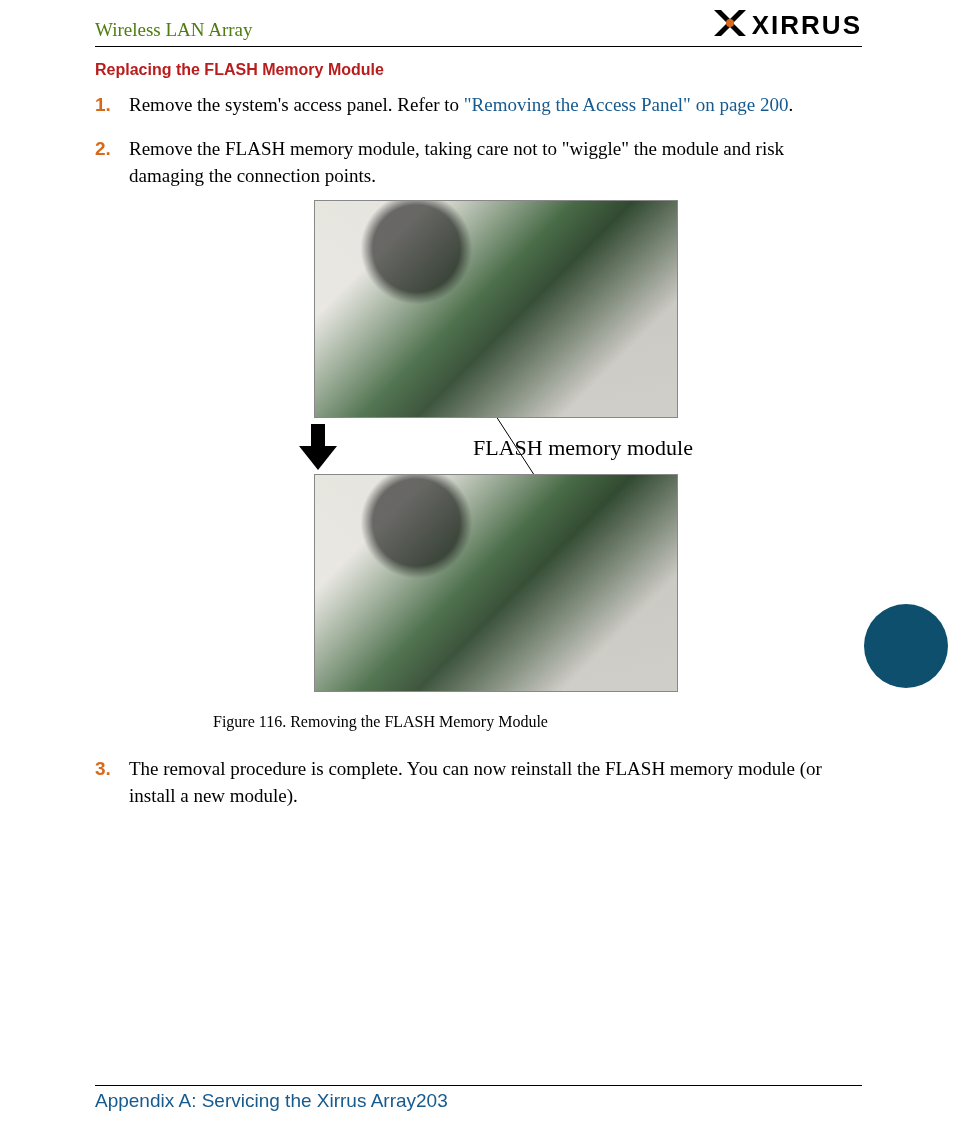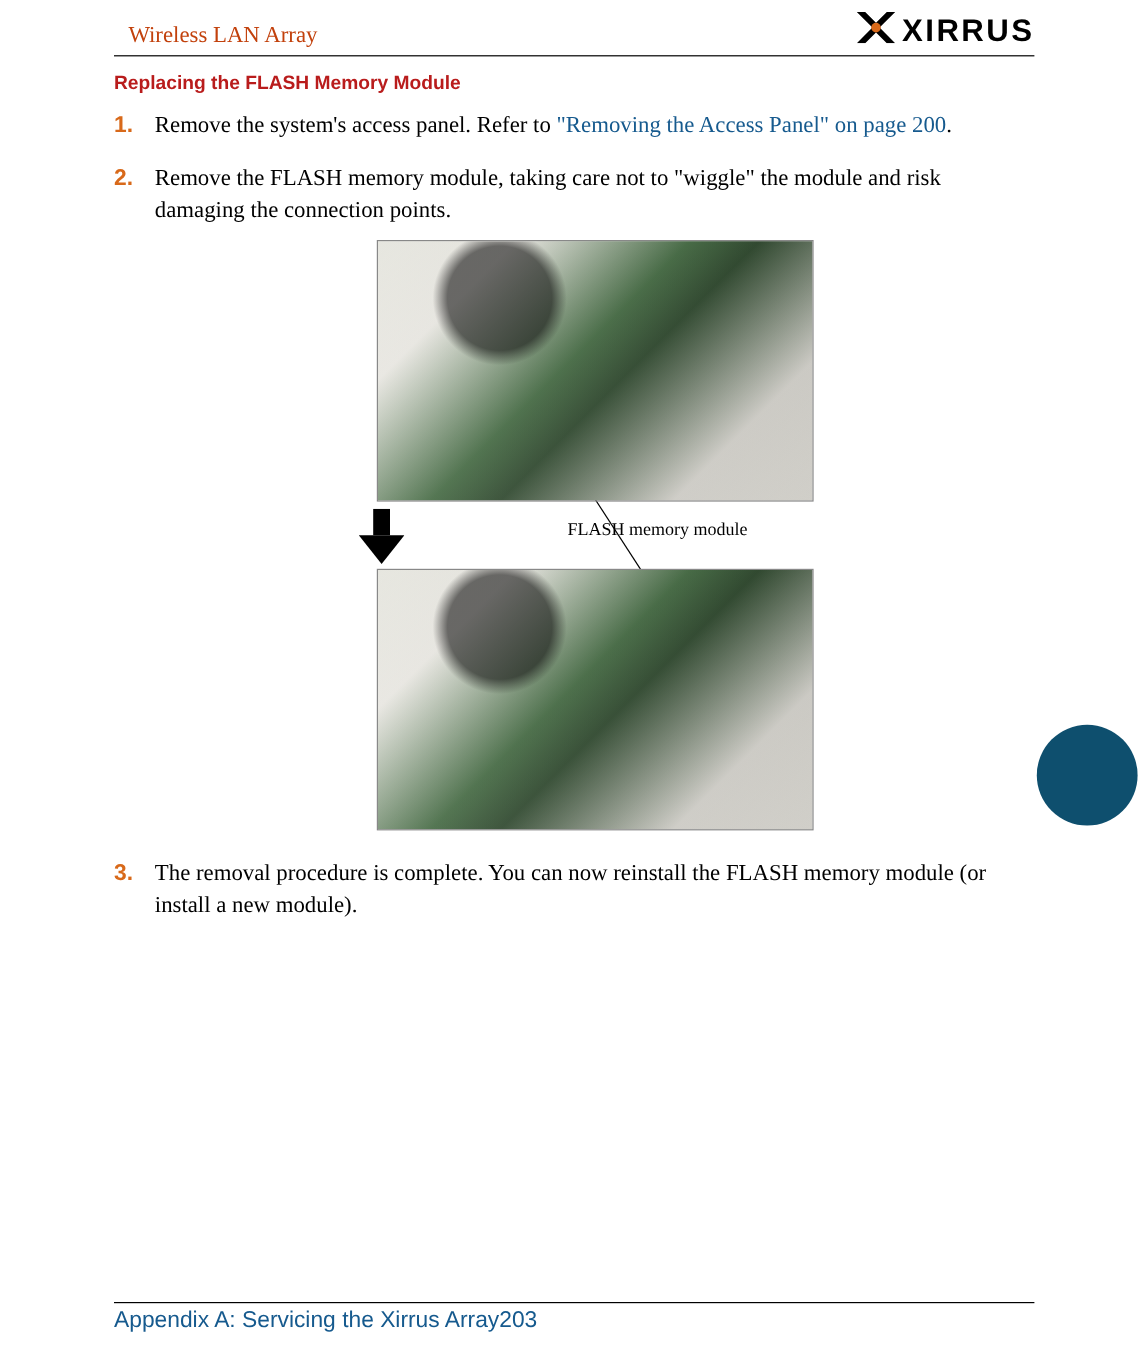--- a/index.html
+++ b/index.html
@@ -12,23 +12,22 @@
     font-family:"Book Antiqua","Palatino Linotype",Palatino,Georgia,serif;
     color:#000;
   }
   .hdr{
     display:flex;
     justify-content:space-between;
     align-items:flex-end;
     padding-bottom:4px;
   }
   .hdr-title{
-    color:#c2410c;
+    color:#4d7c0f;
     font-size:19px;
-    margin-left:12px;
   }
   .logo{display:flex;align-items:flex-start;gap:6px;}
   .logo svg{width:32px;height:26px;}
   .logo-text{font-family:Arial,Helvetica,sans-serif;font-weight:900;font-size:26px;letter-spacing:2px;color:#000;}
   .rule-top{border-top:1.5px solid #000;margin-top:1px;}
   .sect-title{
     color:#b91c1c;
     font-family:Arial,Helvetica,sans-serif;
     font-weight:700;
     font-size:16px;
@@ -62,21 +61,21 @@
   }
   .photo::after{content:"";position:absolute;inset:0;background:
      radial-gradient(circle at 28% 22%, rgba(0,0,0,0.55) 0 14%, transparent 18%),
      linear-gradient(120deg, rgba(255,255,255,0.3), rgba(0,0,0,0.15));
   }
   .arrow-down-wrap{align-self:flex-start;margin-left:146px;margin-top:6px;position:relative;height:50px;width:420px;}
   .callout-lbl{
     position:absolute;
     left:198px;
     top:8px;
-    font-size:15px;
+    font-size:22px;
     white-space:nowrap;
   }
   
   .leader{position:absolute;left:274px;top:76px;width:260px;height:260px;overflow:visible;pointer-events:none;}
   .fig-cap{
     font-size:16px;
     text-align:left;
     align-self:flex-start;
     margin-left:84px;
     margin-top:18px;
@@ -138,20 +137,21 @@
         <div class="fig">
           <div class="photo"></div>
           <div class="arrow-down-wrap">
             <svg width="38" height="46" viewBox="0 0 38 46" style="position:absolute;left:24px;top:0;">
               <rect x="12" y="0" width="14" height="22" fill="#000"></rect>
               <polygon points="0,22 38,22 19,46" fill="#000"></polygon>
             </svg>
             <div class="callout-lbl">FLASH memory module</div>
           </div>
           <div class="photo" style="margin-top:0;"></div>
+          <div class="fig-cap">Figure 116. Removing the FLASH Memory Module</div>
         </div>
       </div>
     </li>
     <li style="margin-top:22px;">
       <span class="step-num">3.</span>
       <span>The removal procedure is complete. You can now reinstall the FLASH memory module (or install a new module).</span>
     </li>
   </ol>
 
   <div class="side-dot"></div>

